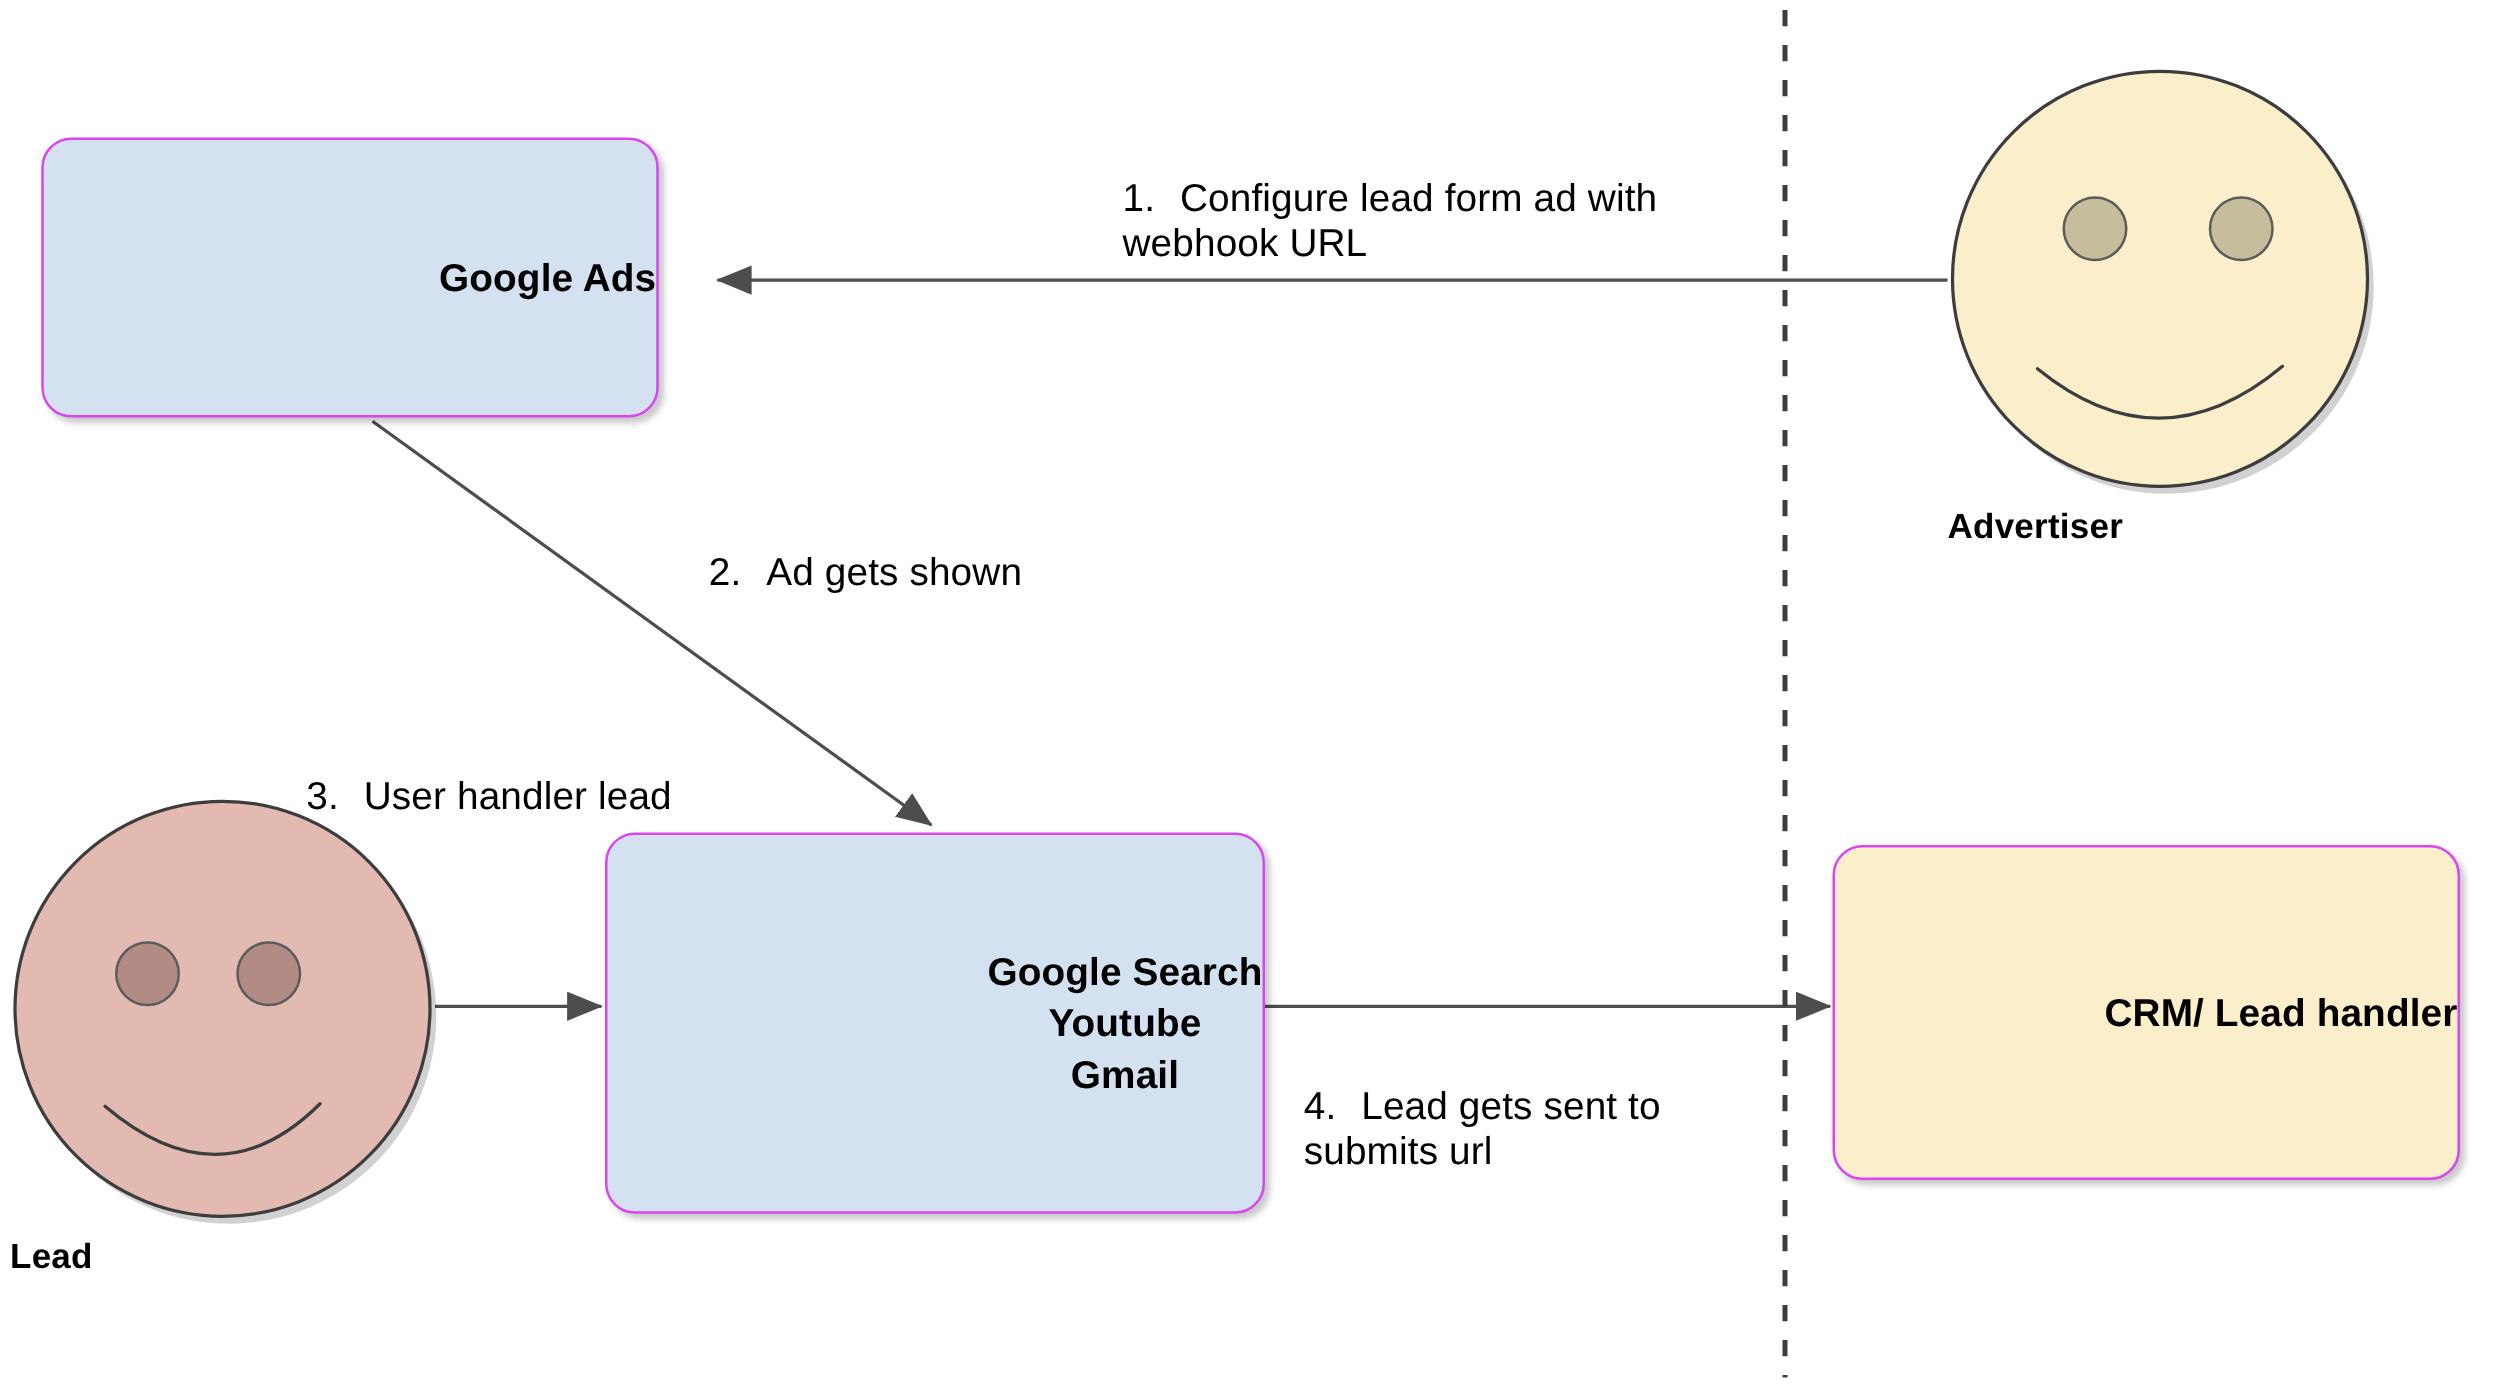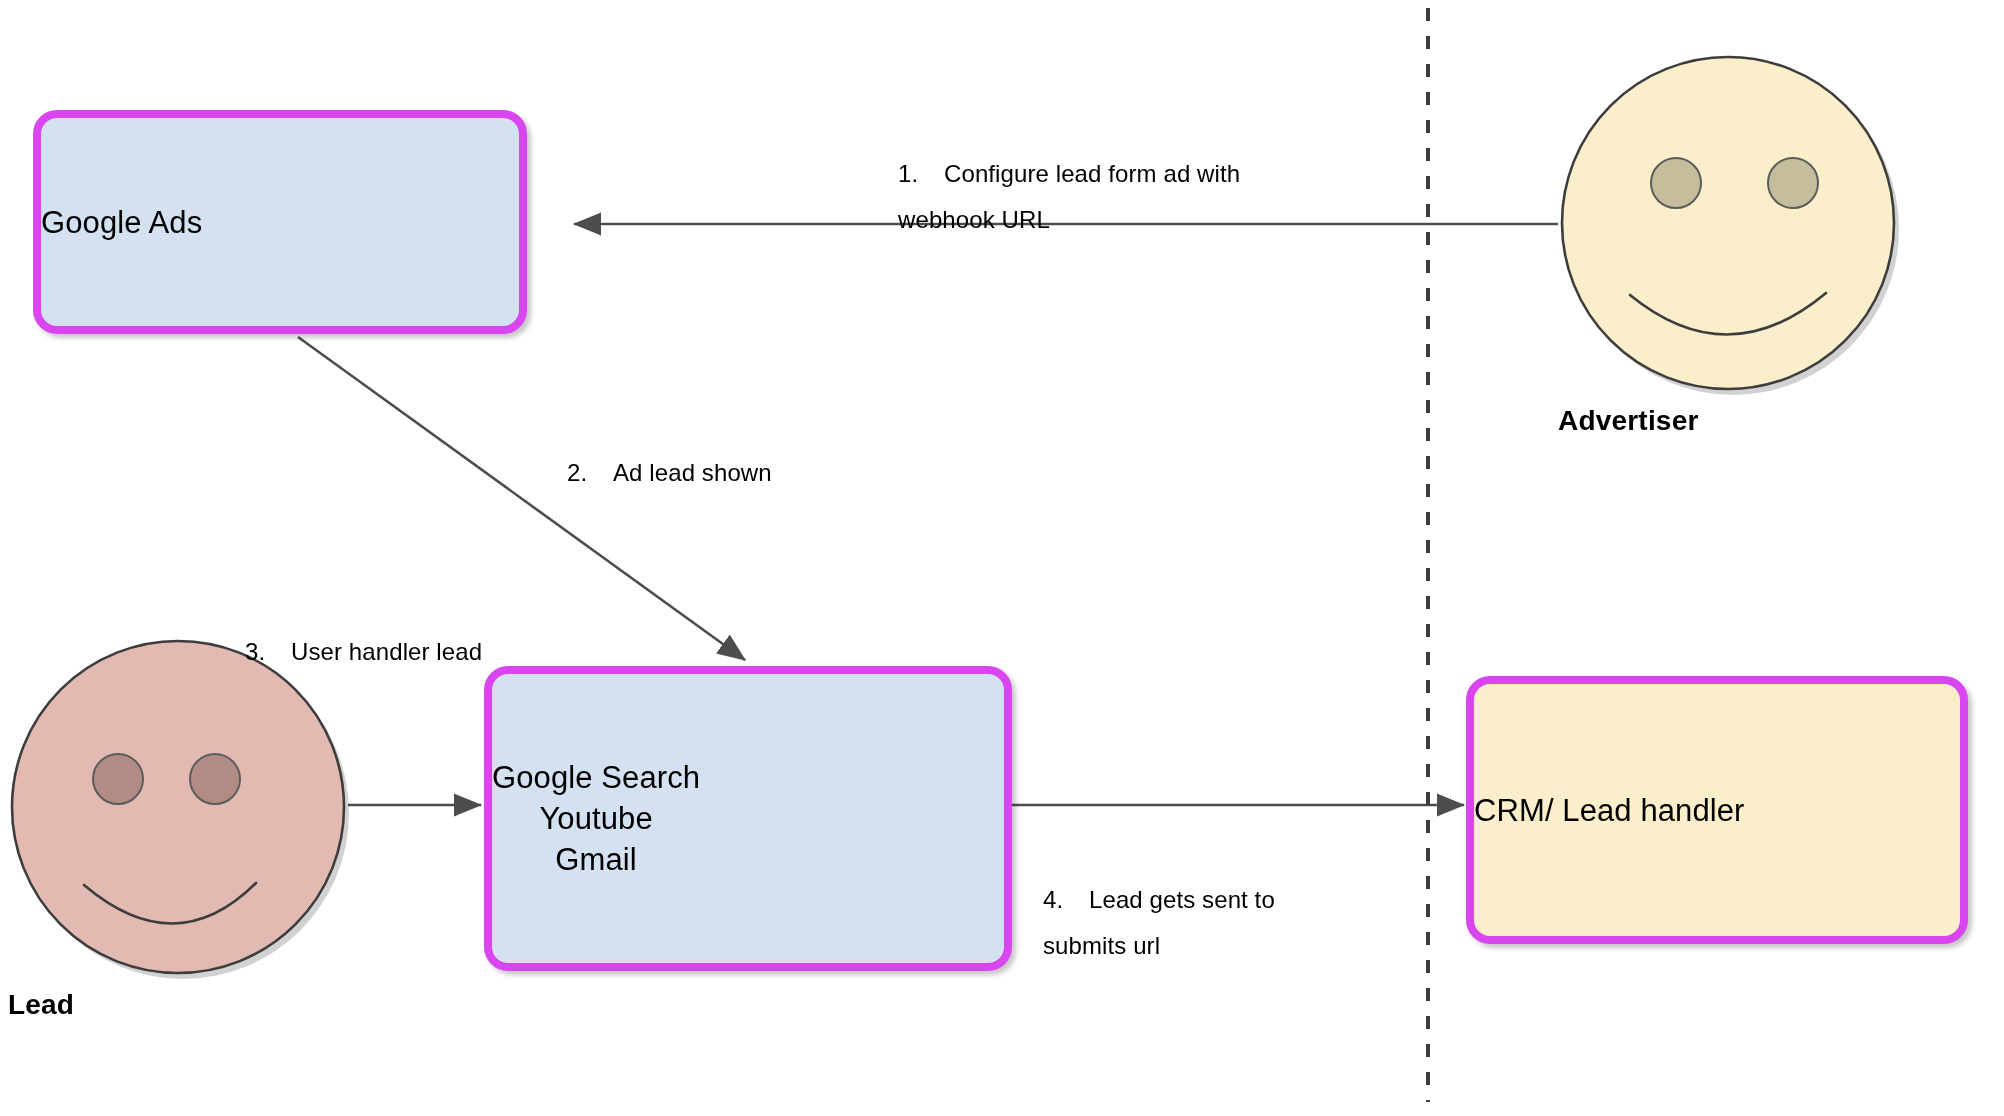--- a/index.html
+++ b/index.html
@@ -16,27 +16,28 @@
     position: relative;
     width: 2004px;
     height: 1116px;
     background: #ffffff;
     overflow: hidden;
   }
   
   .node-box {
     position: absolute;
     box-sizing: border-box;
-    border: 8px solid #d946ef;
+    border: 2px solid #d946ef;
     border-radius: 24px;
     display: flex;
     align-items: center;
-    justify-content: flex-start;
+    justify-content: flex-end;
     text-align: center;
     box-shadow: 4px 4px 5px rgba(0,0,0,0.22);
+    font-weight: bold;
   }
   .node-box .node-label {
     font-size: 31px;
     line-height: 41px;
     color: #000000;
     letter-spacing: 0.1px;
     white-space: pre-line;
   }
   .blue-fill { background: #d4e1f0; }
   .cream-fill { background: #faefca; }
@@ -51,22 +52,22 @@
     width: 100%;
     font-size: 28px;
     font-weight: bold;
     color: #000000;
     letter-spacing: 0.2px;
   }
 
   
   .annotation {
     position: absolute;
-    font-size: 24px;
-    line-height: 46px;
+    font-size: 31px;
+    line-height: 36px;
     color: #000000;
     white-space: pre-line;
     letter-spacing: 0.1px;
   }
   .annotation .num {
     display: inline-block;
     width: 46px;
   }
 
   
@@ -159,21 +160,21 @@
     </svg>
     <div class="actor-name" style="top:352px;">Lead</div>
   </div>
 
   <div class="annotation" style="left:898px; top:105px; width:520px;">
     <span class="num">1.</span><span>Configure lead form ad with
 webhook URL</span>
   </div>
 
   <div class="annotation" style="left:567px; top:404px; width:420px;">
-    <span class="num">2.</span><span>Ad lead shown</span>
+    <span class="num">2.</span><span>Ad gets shown</span>
   </div>
 
   <div class="annotation" style="left:245px; top:583px; width:420px;">
     <span class="num">3.</span><span>User handler lead</span>
   </div>
 
   <div class="annotation" style="left:1043px; top:831px; width:400px;">
     <span class="num">4.</span><span>Lead gets sent to
 submits url</span>
   </div>

